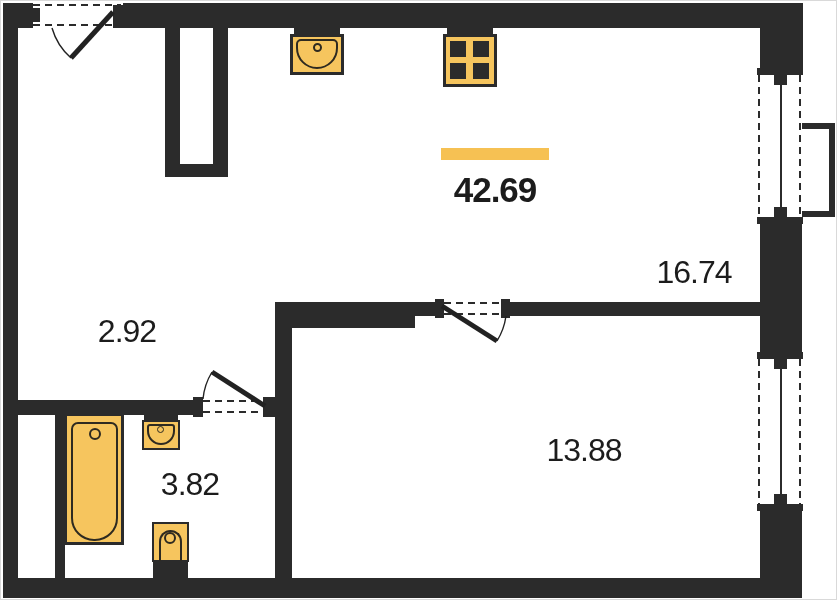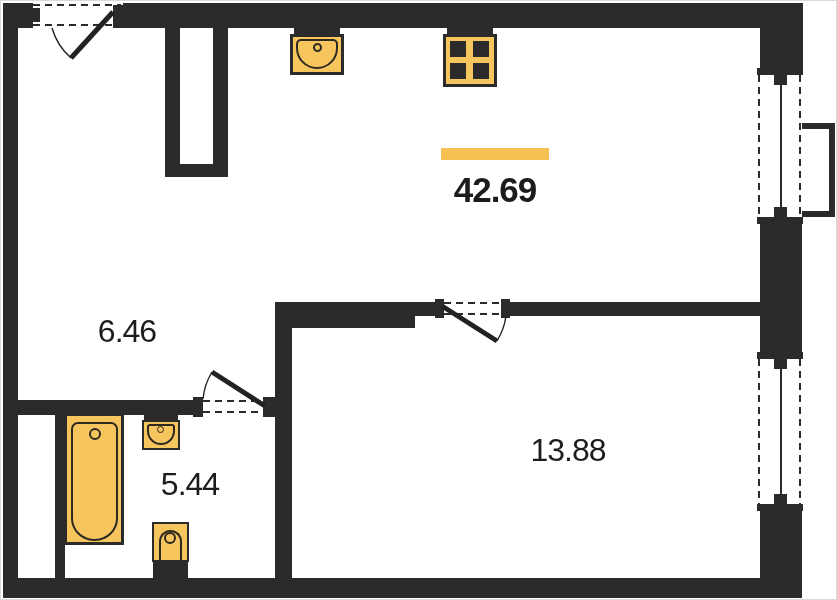--- a/index.html
+++ b/index.html
@@ -116,17 +116,18 @@
     <path d="M52,28 A63,63 0 0 0 71,58" stroke="#222" stroke-width="1.4" fill="none"></path>
     <path d="M265,406 L212,372" stroke="#222" stroke-width="5" fill="none"></path>
     <path d="M203,399 A63,63 0 0 1 212,372" stroke="#222" stroke-width="1.4" fill="none"></path>
     <path d="M442,306 L497,341" stroke="#222" stroke-width="5" fill="none"></path>
     <path d="M497,341 A65,65 0 0 0 506,316" stroke="#222" stroke-width="1.4" fill="none"></path>
   </svg>
 
   <div class="accent-bar" style="left:441px;top:148px;width:108px;height:12px;"></div>
   <div class="total-label" style="left:495px;top:190px;">42.69</div>
 
-  <div class="room-label" style="left:127px;top:331px;">6.46</div>
-  <div class="room-label" style="left:190px;top:484px;">5.44</div>
-  <div class="room-label" style="left:568px;top:450px;text-align:center;">13.88</div>
+  <div class="room-label" style="left:127px;top:331px;">2.92</div>
+  <div class="room-label" style="left:190px;top:484px;">3.82</div>
+  <div class="room-label" style="left:694px;top:272px;">16.74</div>
+  <div class="room-label" style="left:584px;top:450px;text-align:center;">13.88</div>
 
 </div>
 
 </body></html>

